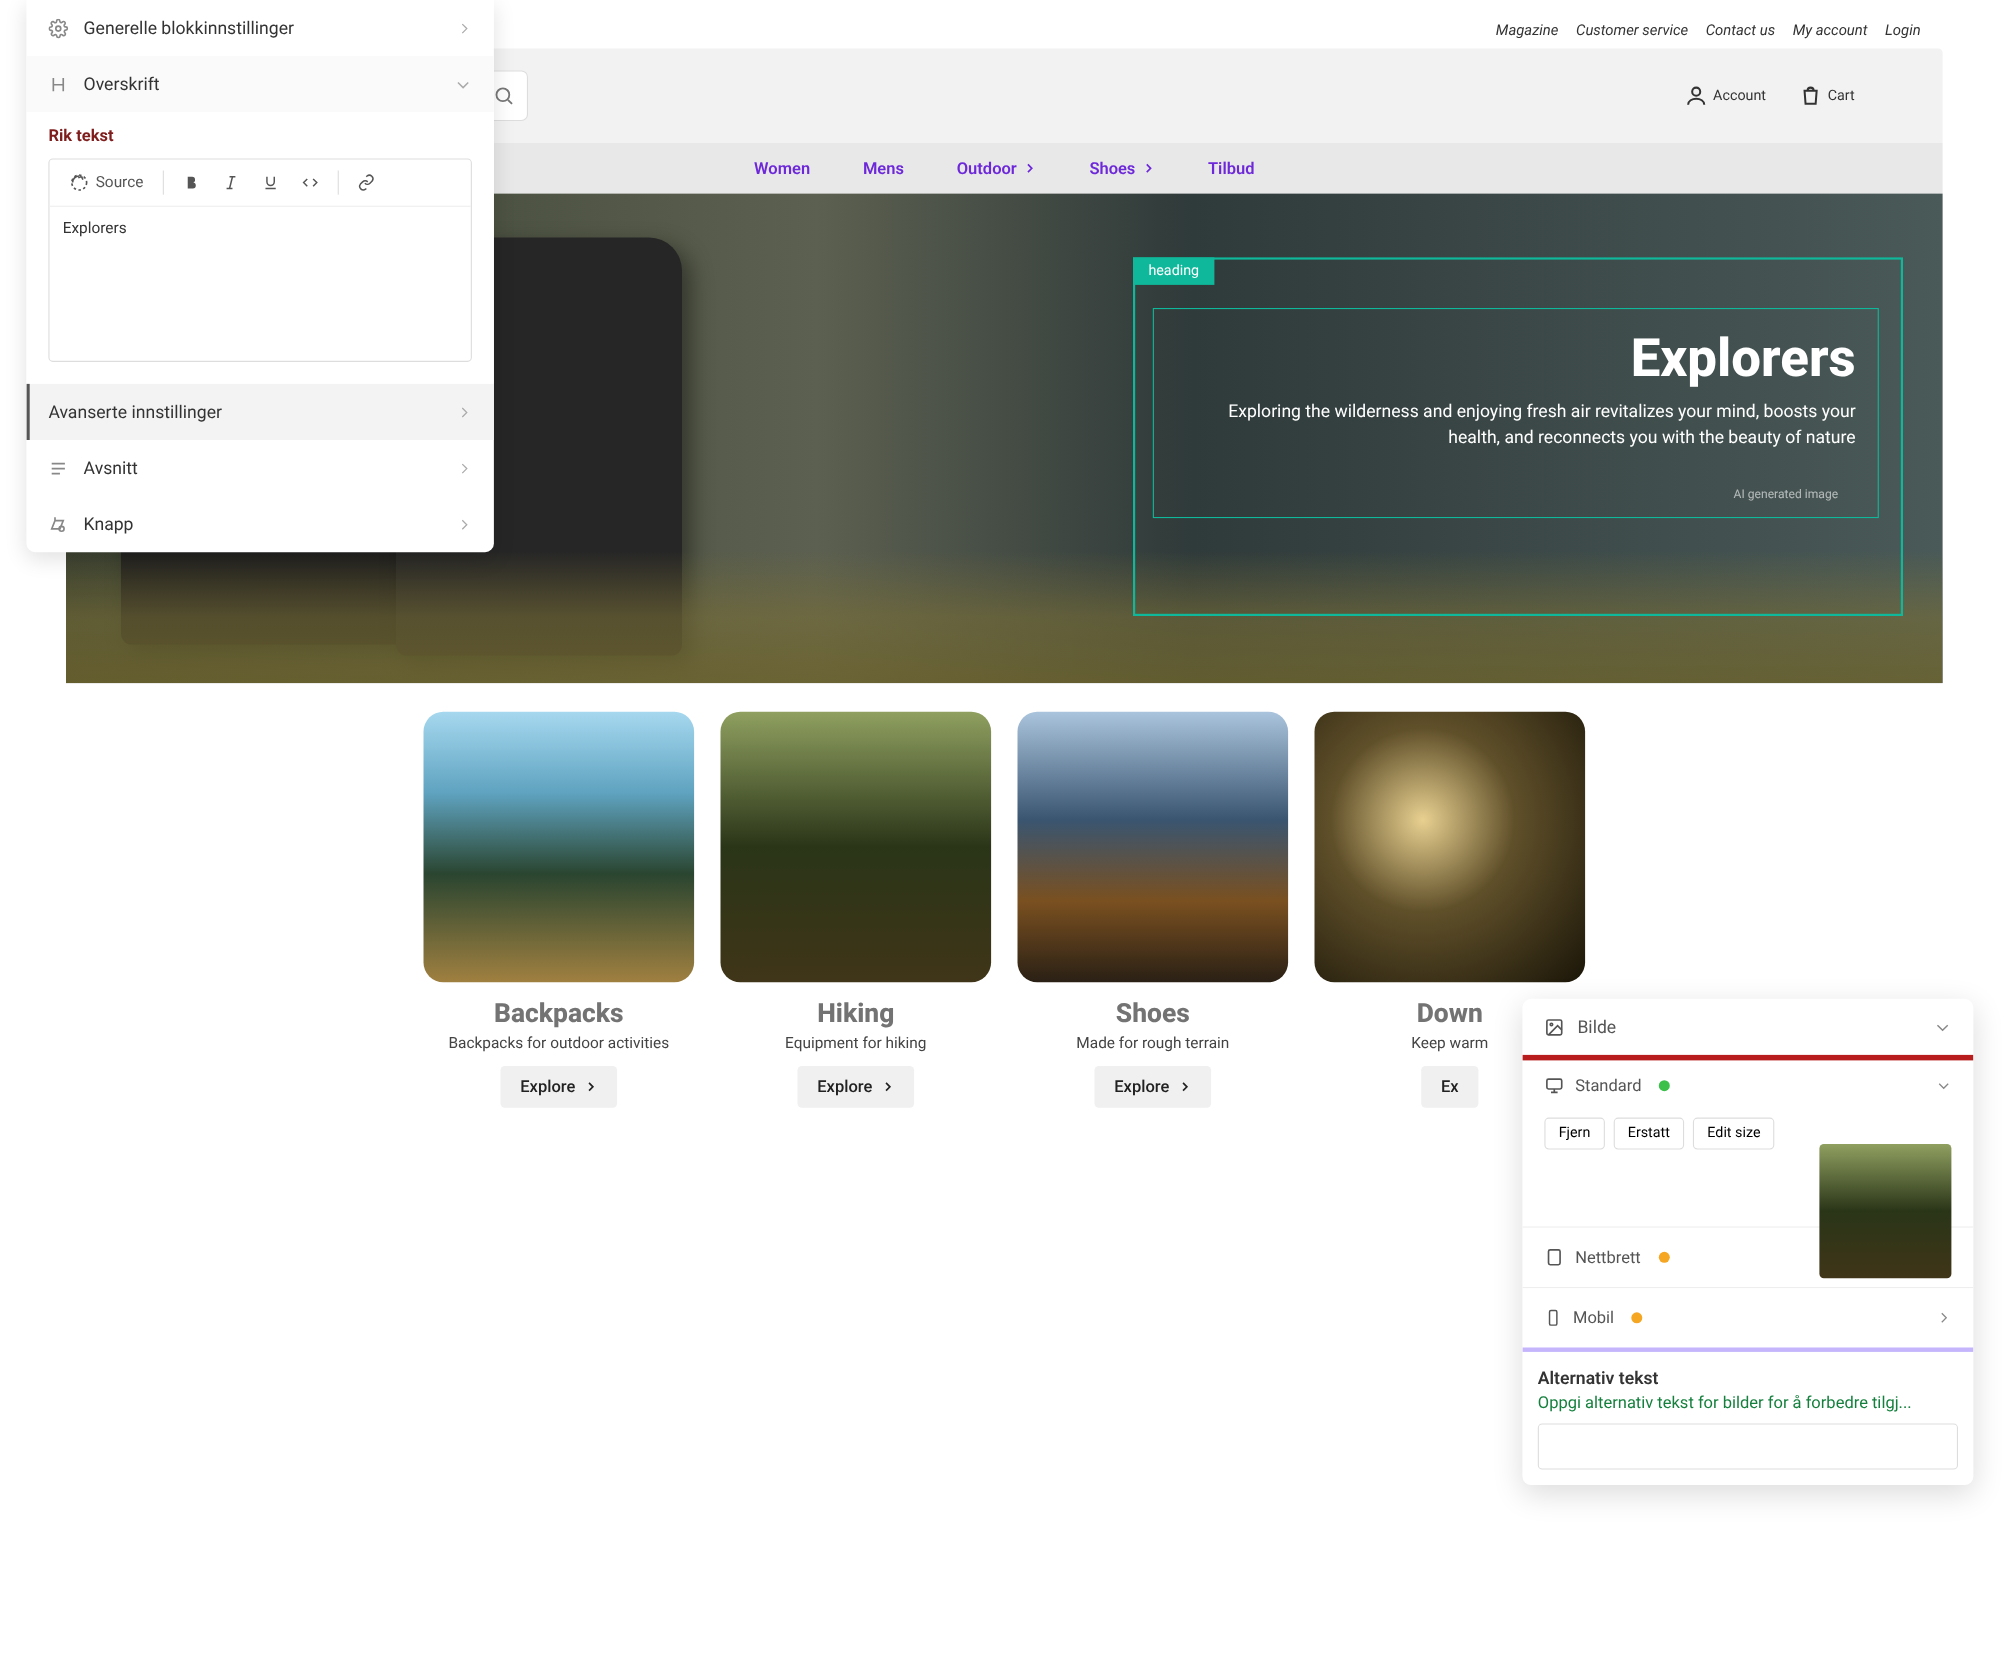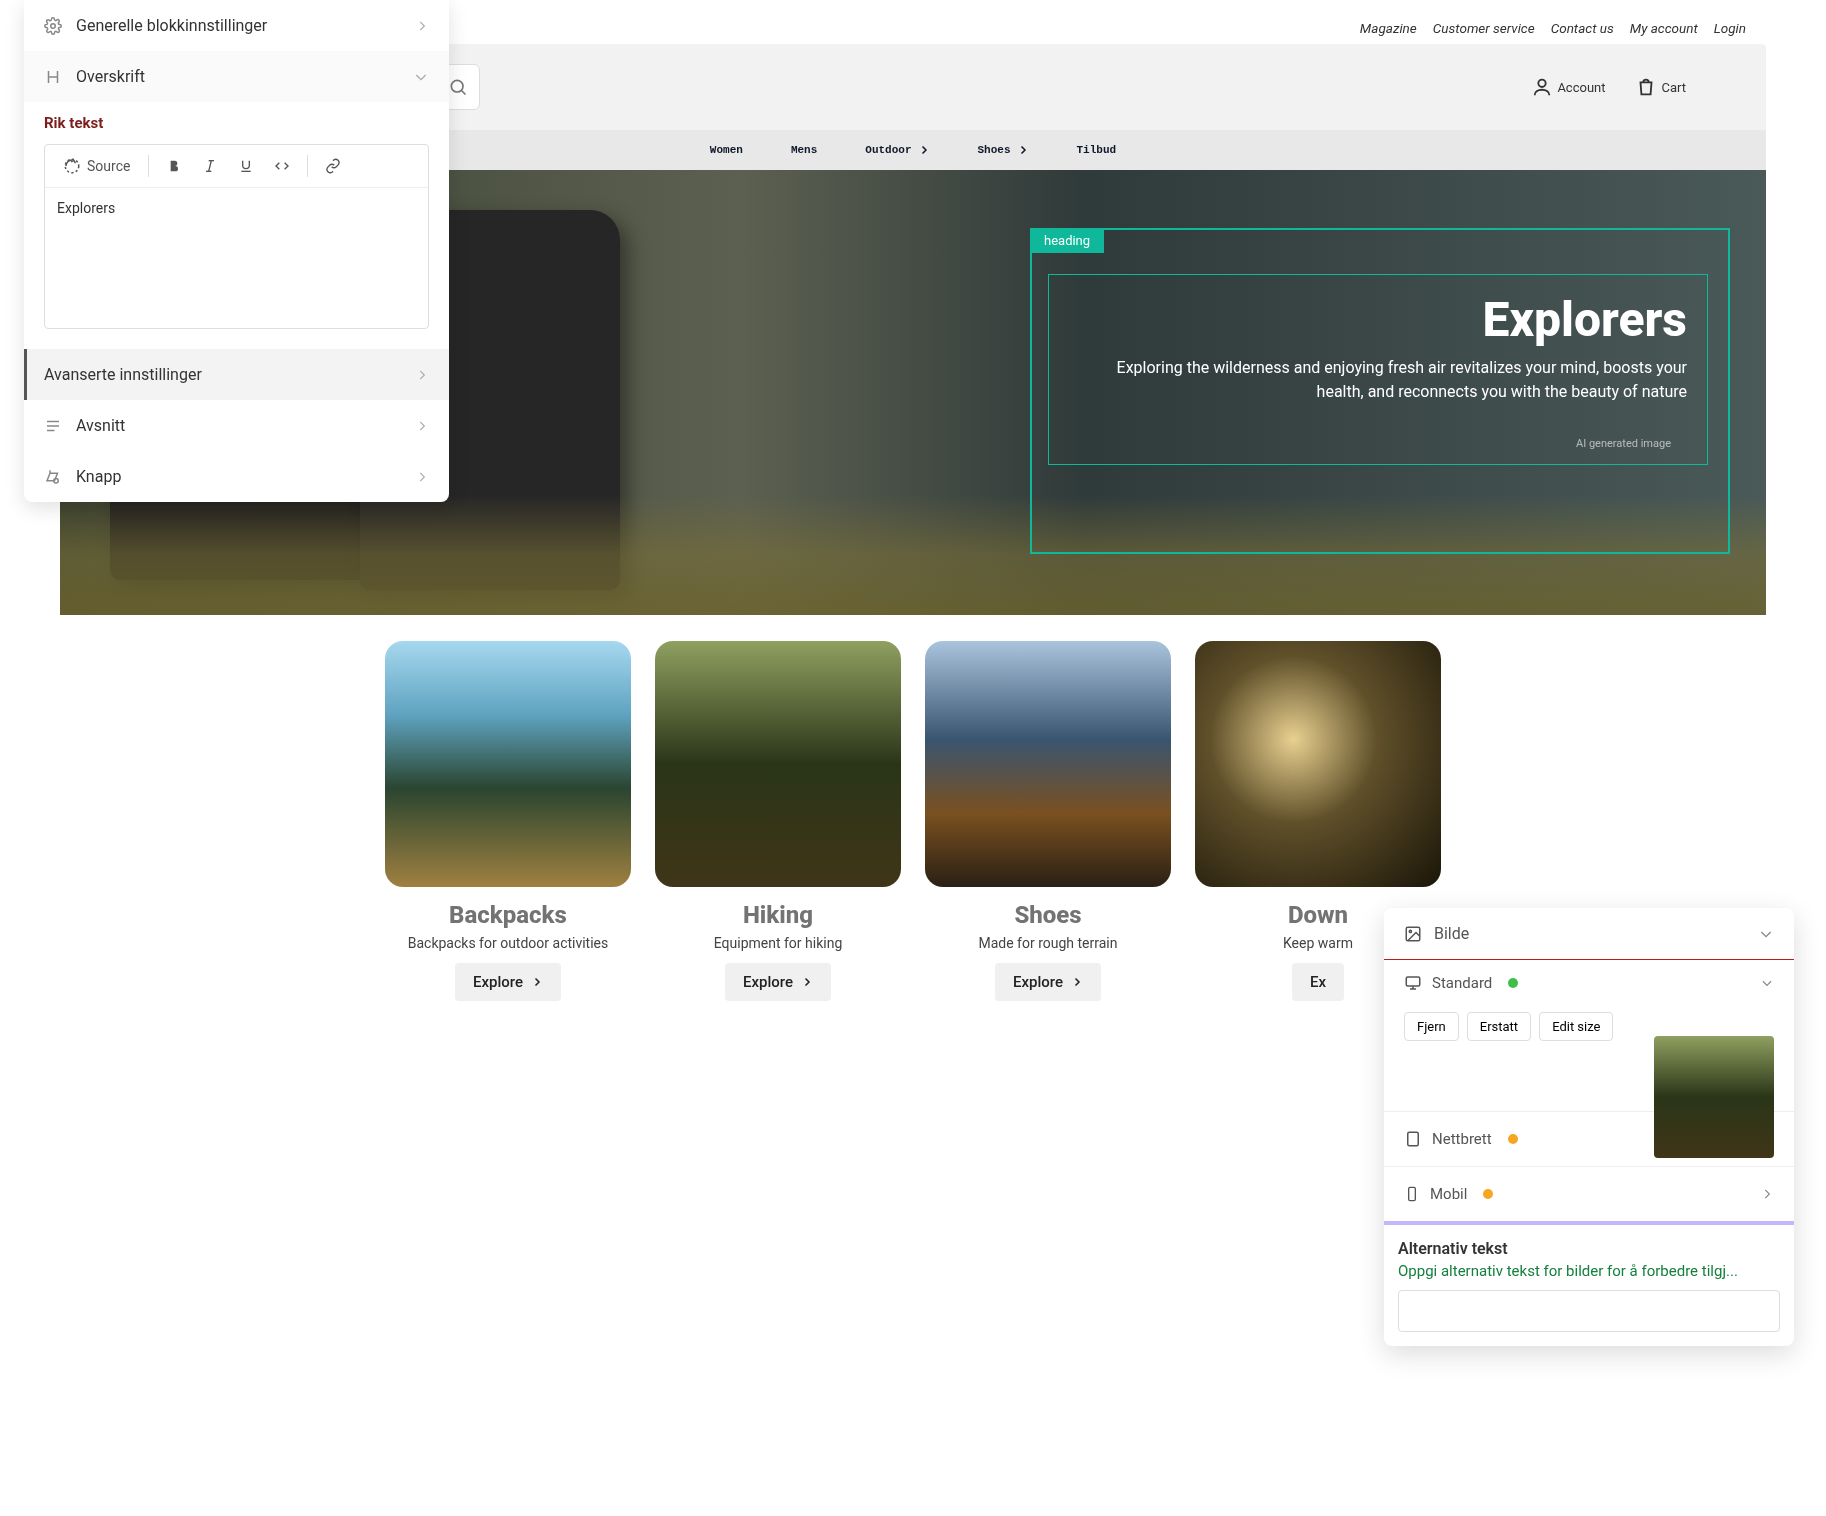--- a/index.html
+++ b/index.html
@@ -34,21 +34,21 @@
 .search-wrap { position: relative; }
 .search-input { width: 340px; height: 46px; border: 1px solid #ddd; border-radius: 6px; padding: 0 44px 0 14px; font-size: 15px; background: #fff; }
 .search-icon-wrap { position: absolute; right: 12px; top: 50%; transform: translateY(-50%); color: #777; }
 .logo-wrap { display: flex; align-items: center; gap: 14px; position: absolute; left: 50%; transform: translateX(-50%); }
 .logo-circle { width: 60px; height: 60px; border-radius: 50%; background: linear-gradient(180deg,#f3c76b 0%,#e8b95a 60%,#d8a84a 100%); position: relative; overflow:hidden;}
 .logo-mtn { position:absolute; bottom:0; left:0; right:0; height:60%; }
 .logo-text { font-family: "Brush Script MT", cursive; font-size: 46px; color: #222; }
 .header-icons { display: flex; gap: 30px; }
 .header-icon-item { display: flex; flex-direction: row; align-items: center; gap: 4px; font-size: 13px; color: #333; cursor: pointer;}
 
-.nav { background: #e8e8e8; margin: 0 60px; display: flex; justify-content: center; gap: 48px; padding: 14px 0; font-size: 11px; font-weight: 600; color: #0f172a; font-family: Liberation Mono, monospace; }
+.nav { background: #e8e8e8; margin: 0 60px; display: flex; justify-content: center; gap: 48px; padding: 14px 0; font-size: 15px; font-weight: 600; color: #6d28d9; }
 .nav-item { display: flex; align-items: center; gap: 6px; cursor: pointer; }
 
 
 .hero { margin: 0 60px; height: 445px; background: linear-gradient(90deg,#3a4030 0%,#4a5040 20%,#5c6050 40%,#2f3a3a 60%,#4a5a58 100%); position: relative; display: flex; align-items: center; justify-content: flex-end; padding-right: 40px; overflow:hidden;}
 .hero-bg-left { position:absolute; left:50px; top:30px; width:260px; height:380px; background:#1f1f1f; border-radius:30px 30px 10px 10px; box-shadow: 8px 8px 20px rgba(0,0,0,0.4);}
 .hero-bg-left2 { position:absolute; left:300px; top:40px; width:260px; height:380px; background:#262626; border-radius:30px 30px 10px 10px; box-shadow: 8px 8px 20px rgba(0,0,0,0.4);}
 .hero-grass { position:absolute; bottom:0; left:0; right:0; height:120px; background: linear-gradient(180deg, rgba(110,100,50,0) 0%, rgba(120,110,55,0.6) 50%, rgba(110,100,45,0.8) 100%);}
 .hero-overlay { position: absolute; right: 36px; top: 58px; width: 700px; height: 326px; border: 2px solid #0fb89b; }
 .hero-tag { position: absolute; top: -2px; left: -2px; background: #0fb89b; color: #fff; font-size: 13px; padding: 5px 14px; }
 .hero-inner-box { position: absolute; right: 20px; top: 44px; width: 660px; border: 1px solid #0fb89b; padding: 16px 20px 60px 20px; text-align: right; color: #fff; }
@@ -63,21 +63,21 @@
 .card-img.c1 { background: linear-gradient(180deg,#a6d8ef 0%,#5fa3c0 30%,#2a4530 60%,#a08040 100%);}
 .card-img.c2 { background: linear-gradient(180deg,#8fa060 0%,#2a3518 50%,#403518 100%);}
 .card-img.c3 { background: linear-gradient(180deg,#aac4dd 0%,#3a5570 40%,#7a5020 70%,#2a2015 100%);}
 .card-img.c4 { background: radial-gradient(circle at 40% 40%,#e8d090 0%,#60502a 40%,#1a1508 100%);}
 .card-title { font-size: 24px; font-weight: 800; margin-bottom: 6px; color: #737373;}
 .card-sub { font-size: 14px; color: #444; margin-bottom: 12px; }
 .card-btn { display: inline-flex; align-items: center; gap: 8px; padding: 10px 18px; background: #f0f0f0; border-radius: 4px; font-size: 15px; font-weight: 500; cursor: pointer; color:#222;}
 
 
 .right-panel { position: absolute; right: 32px; top: 908px; width: 410px; background: #fff; border-radius: 8px; box-shadow: 0 8px 28px rgba(0,0,0,0.14); z-index: 60; overflow: hidden; }
-.rp-header { display: flex; justify-content: space-between; align-items: center; padding: 16px 20px; border-bottom: 1px solid #b91c1c; }
+.rp-header { display: flex; justify-content: space-between; align-items: center; padding: 16px 20px; border-bottom: 5px solid #b91c1c; }
 .rp-header-left { display: flex; align-items: center; gap: 12px; color: #555; font-size: 16px;}
 .rp-body { padding: 14px 20px; }
 .rp-device-row { display: flex; justify-content: space-between; align-items: center; padding: 14px 0; }
 .rp-device-left { display: flex; align-items: center; gap: 10px; color: #555; font-size: 15px;}
 .dot { width: 10px; height: 10px; border-radius: 50%; display: inline-block; margin-left: 6px;}
 .dot.green { background: #3cc04a; }
 .dot.orange { background: #f5a623; }
 .rp-actions { display: flex; gap: 8px; flex-wrap: wrap; margin-top: 6px;}
 .rp-action-btn { border: 1px solid #ddd; border-radius: 4px; padding: 6px 12px; font-size: 13px; cursor: pointer; background:#fff;}
 .rp-thumb { position: absolute; right: 20px; top: 76px; width: 120px; height: 122px; border-radius: 4px; background: linear-gradient(180deg,#8fa060 0%,#2a3518 50%,#403518 100%);}

